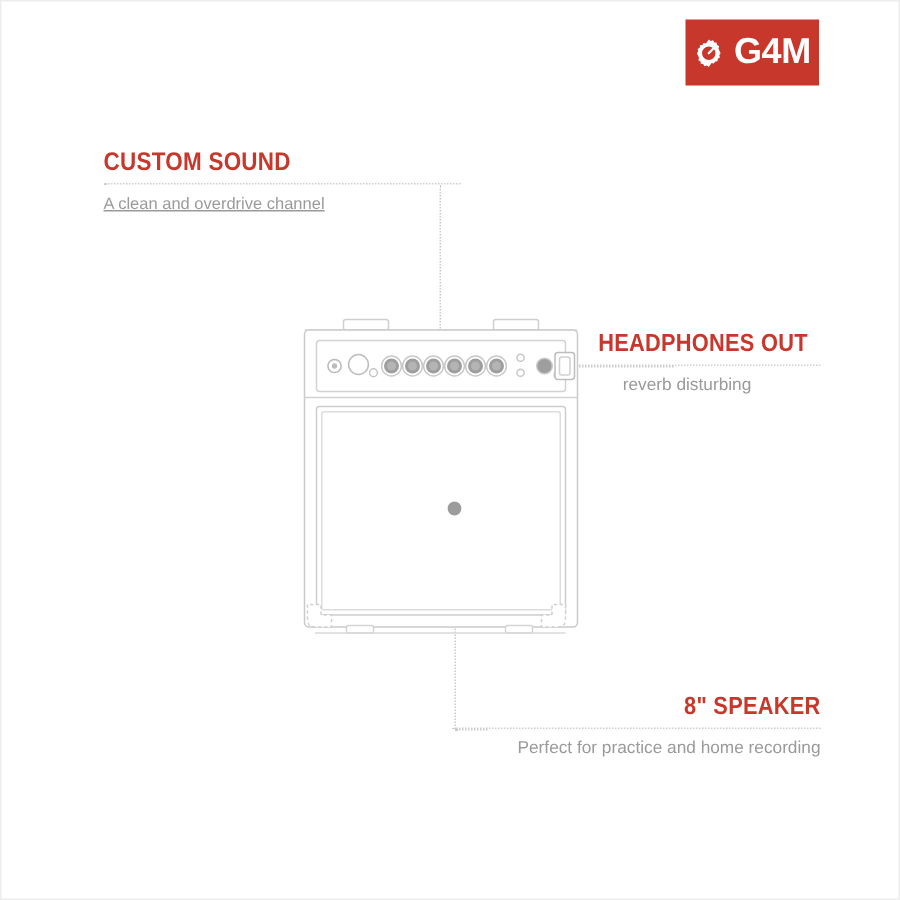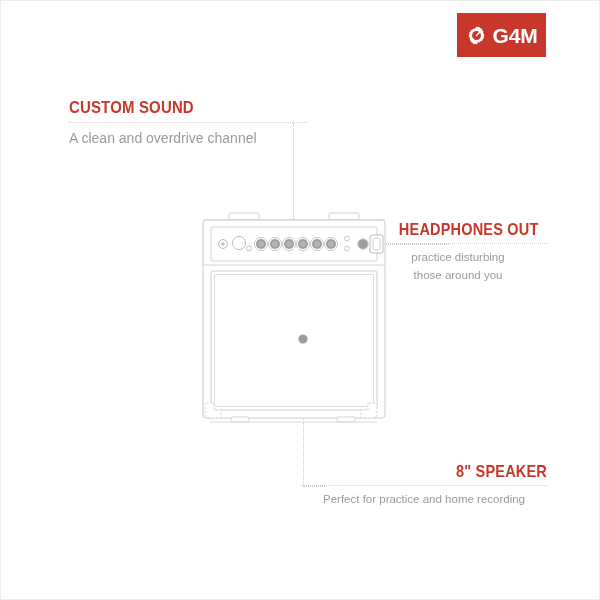--- a/index.html
+++ b/index.html
@@ -33,21 +33,21 @@
     gap: 6px;
   }
   #logo-badge .gear-wrap {
     width: 21px;
     height: 21px;
     display: block;
     margin-top: 1px;
   }
   #logo-badge .logo-word {
     color: #ffffff;
-    font-size: 21px;
+    font-size: 24px;
     font-weight: bold;
     letter-spacing: -0.2px;
     line-height: 1;
     font-family: "Liberation Sans", sans-serif;
   }
 
   
   .callout { position: absolute; }
   .callout-title {
     color: #C8372B;
@@ -69,28 +69,28 @@
   }
   .callout-body {
     color: #9a9a9a;
     font-size: 11.5px;
     line-height: 1.52;
     font-family: "Liberation Sans", sans-serif;
   }
 
   #callout-custom-sound { left: 68px; top: 98px; width: 238px; }
   #callout-custom-sound .callout-title { font-size: 17px; }
-  #callout-custom-sound .callout-body { font-size: 14px; }
+  #callout-custom-sound .callout-body { font-size: 11px; text-decoration: underline; }
 
   #callout-headphones { left: 368px; top: 220px; width: 178px; text-align: center; }
   #callout-headphones .callout-title { font-size: 16.5px; }
 
   #callout-speaker { left: 300px; top: 462px; width: 246px; text-align: right; }
   #callout-speaker .callout-title { font-size: 16.5px; }
-  #callout-speaker .callout-body { text-align: center; }
+  #callout-speaker .callout-body { text-align: right; }
 
   
   .leader {
     position: absolute;
     pointer-events: none;
   }
   .leader-v { border-left: 1px dotted #c9c9c9; width: 0; }
   .leader-h { border-top: 1px dotted #c9c9c9; height: 0; }
 
   
@@ -140,22 +140,21 @@
     <div class="callout-divider"></div>
     <div class="callout-body">
       <div>A clean and overdrive channel</div>
     </div>
   </div>
 
   <div class="callout" id="callout-headphones">
     <div class="callout-title right">HEADPHONES OUT</div>
     <div class="callout-divider"></div>
     <div class="callout-body">
-      <div>practice disturbing</div>
-      <div>those around you</div>
+      <div>reverb disturbing</div>
     </div>
   </div>
 
   <div class="callout" id="callout-speaker">
     <div class="callout-title right">8" SPEAKER</div>
     <div class="callout-divider"></div>
     <div class="callout-body">
       <div>Perfect for practice and home recording</div>
     </div>
   </div>

